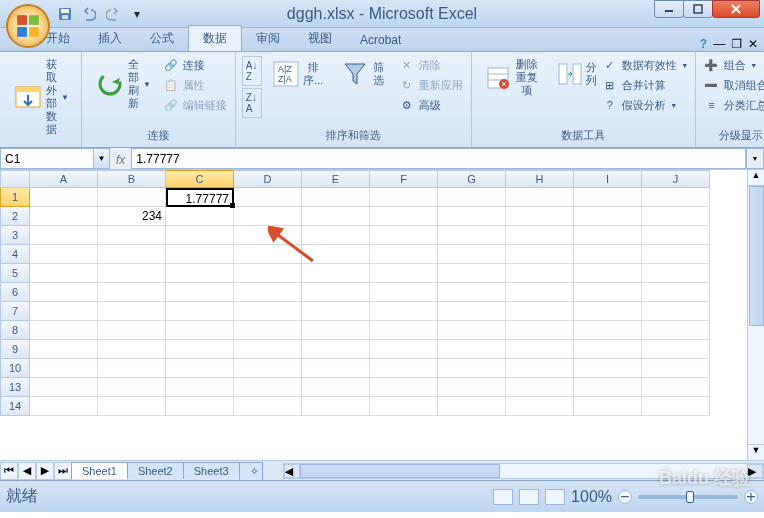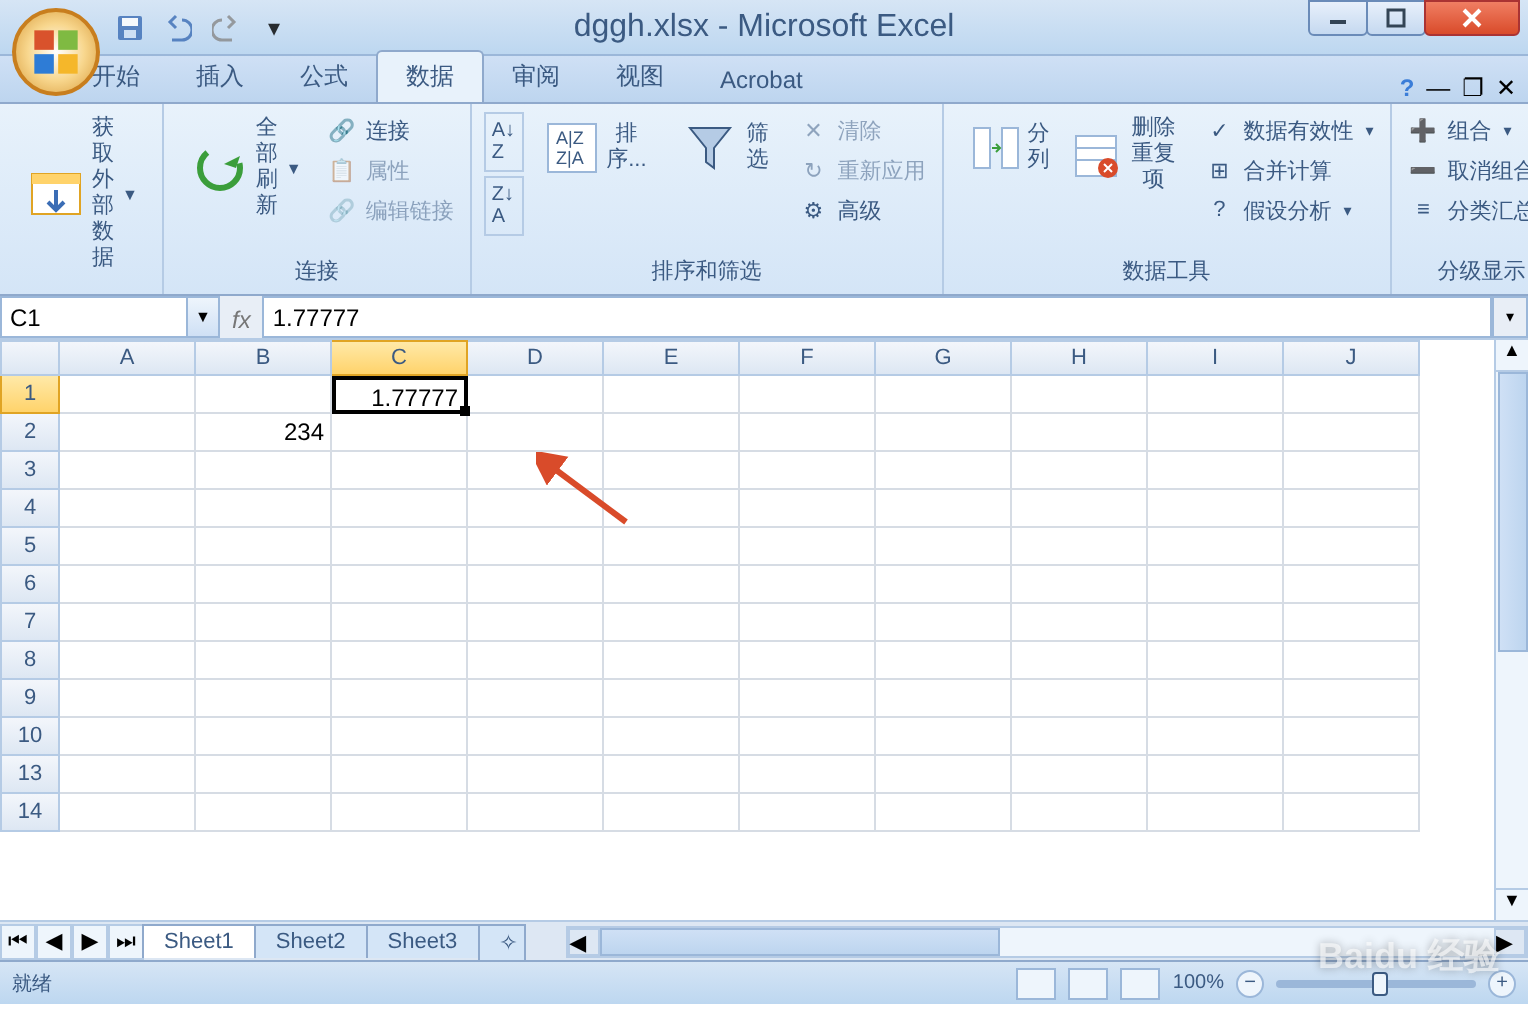--- a/index.html
+++ b/index.html
@@ -62,21 +62,21 @@
 .sheetbar { height:20px; background:#dde7f3; display:flex; align-items:center; border-top:1px solid #b5cbe5; font-size:11px; }
 .nav-btns { display:flex; }
 .nav-btn { width:18px; height:18px; border:1px solid #b5cbe5; background:#eef5fc; display:flex; align-items:center; justify-content:center; }
 .sheet-tab { padding:2px 10px; background:#fff; border:1px solid #8fa9cc; border-bottom:none; margin-left:-1px; color:#3b5a82; }
 .sheet-tab.inactive { background:#d4e5f7; }
 .hscroll { flex:1; margin-left:20px; height:16px; background:#eef5fc; border:1px solid #b5cbe5; position:relative; }
 .hscroll-thumb { position:absolute; left:16px; width:200px; height:100%; background:linear-gradient(#cfe0f5,#bdd5ef); border:1px solid #9bb7d9; }
 .hscroll-btn { position:absolute; width:16px; height:100%; background:#dde7f3; border:1px solid #b5cbe5; }
 
 
-.statusbar { height:22px; background:linear-gradient(#d6e5f5,#bdd7f0); display:flex; align-items:center; padding:0 6px; font-size:10px; color:#3b5a82; border-top:1px solid #8fa9cc; }
+.statusbar { height:32px; background:linear-gradient(#d6e5f5,#bdd7f0); display:flex; align-items:center; padding:0 6px; font-size:16px; color:#3b5a82; border-top:1px solid #8fa9cc; }
 .status-right { margin-left:auto; display:flex; align-items:center; gap:6px; }
 .view-btn { width:20px; height:16px; border:1px solid #9bb7d9; background:#eef5fc; }
 .zoom-slider { width:100px; height:4px; background:#9bb7d9; position:relative; border-radius:2px; }
 .zoom-thumb { position:absolute; left:48px; top:-4px; width:8px; height:12px; background:#eef5fc; border:1px solid #3b5a82; border-radius:2px; }
 .zoom-btn { width:14px; height:14px; border:1px solid #9bb7d9; border-radius:50%; display:flex; align-items:center; justify-content:center; background:#eef5fc; }
 
 .watermark { position:absolute; right:14px; bottom:28px; color:rgba(255,255,255,0.6); font-size:18px; font-weight:bold; text-shadow:0 0 4px rgba(0,0,0,0.3); pointer-events:none; }
 </style>
 </head>
 <body>
@@ -241,39 +241,39 @@
       </div>
     </div>
     <div class="group-label">排序和筛选</div>
   </div>
 
   <div class="group">
     <div class="group-body">
       <div class="big-btn">
         <span class="icon">
             <svg width="28" height="28" viewBox="0 0 28 28">
-              <rect x="3" y="4" width="8" height="20" fill="#fff" stroke="#9bb7d9"></rect>
-              <rect x="17" y="4" width="8" height="20" fill="#fff" stroke="#9bb7d9"></rect>
-              <path d="M12 14h4m-2-2l2 2-2 2" stroke="#3b9e3b" fill="none"></path>
-            </svg>
-          </span>
-        <span class="lbl">分列</span>
-      </div>
-      <div class="big-btn">
-        <span class="icon">
-            <svg width="28" height="28" viewBox="0 0 28 28">
               <rect x="4" y="4" width="20" height="20" fill="#fff" stroke="#9bb7d9"></rect>
               <line x1="4" y1="10" x2="24" y2="10" stroke="#9bb7d9"></line>
               <line x1="4" y1="16" x2="24" y2="16" stroke="#9bb7d9"></line>
               <circle cx="20" cy="20" r="5" fill="#d94b2a"></circle>
               <path d="M18 18l4 4m0-4l-4 4" stroke="#fff"></path>
             </svg>
           </span>
         <span class="lbl">删除
 重复项</span>
+      </div>
+      <div class="big-btn">
+        <span class="icon">
+            <svg width="28" height="28" viewBox="0 0 28 28">
+              <rect x="3" y="4" width="8" height="20" fill="#fff" stroke="#9bb7d9"></rect>
+              <rect x="17" y="4" width="8" height="20" fill="#fff" stroke="#9bb7d9"></rect>
+              <path d="M12 14h4m-2-2l2 2-2 2" stroke="#3b9e3b" fill="none"></path>
+            </svg>
+          </span>
+        <span class="lbl">分列</span>
       </div>
       <div class="small-btns">
         <div class="small-btn">
             <span class="icon">✓</span>
             <span>数据有效性</span>
             <span class="dd">▾</span>
           </div>
         <div class="small-btn">
             <span class="icon">⊞</span>
             <span>合并计算</span>

